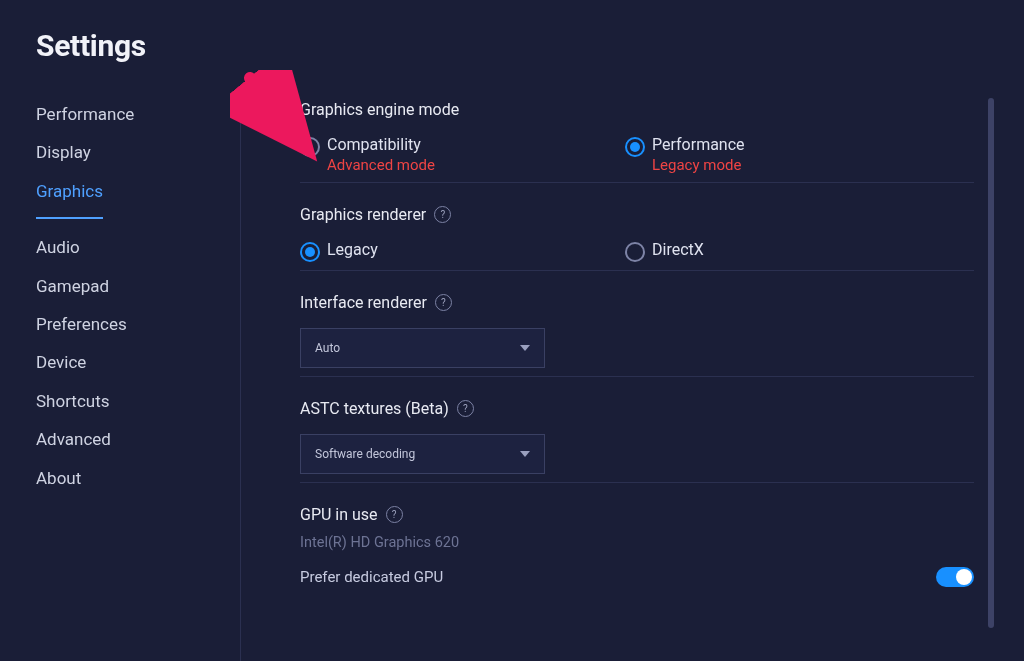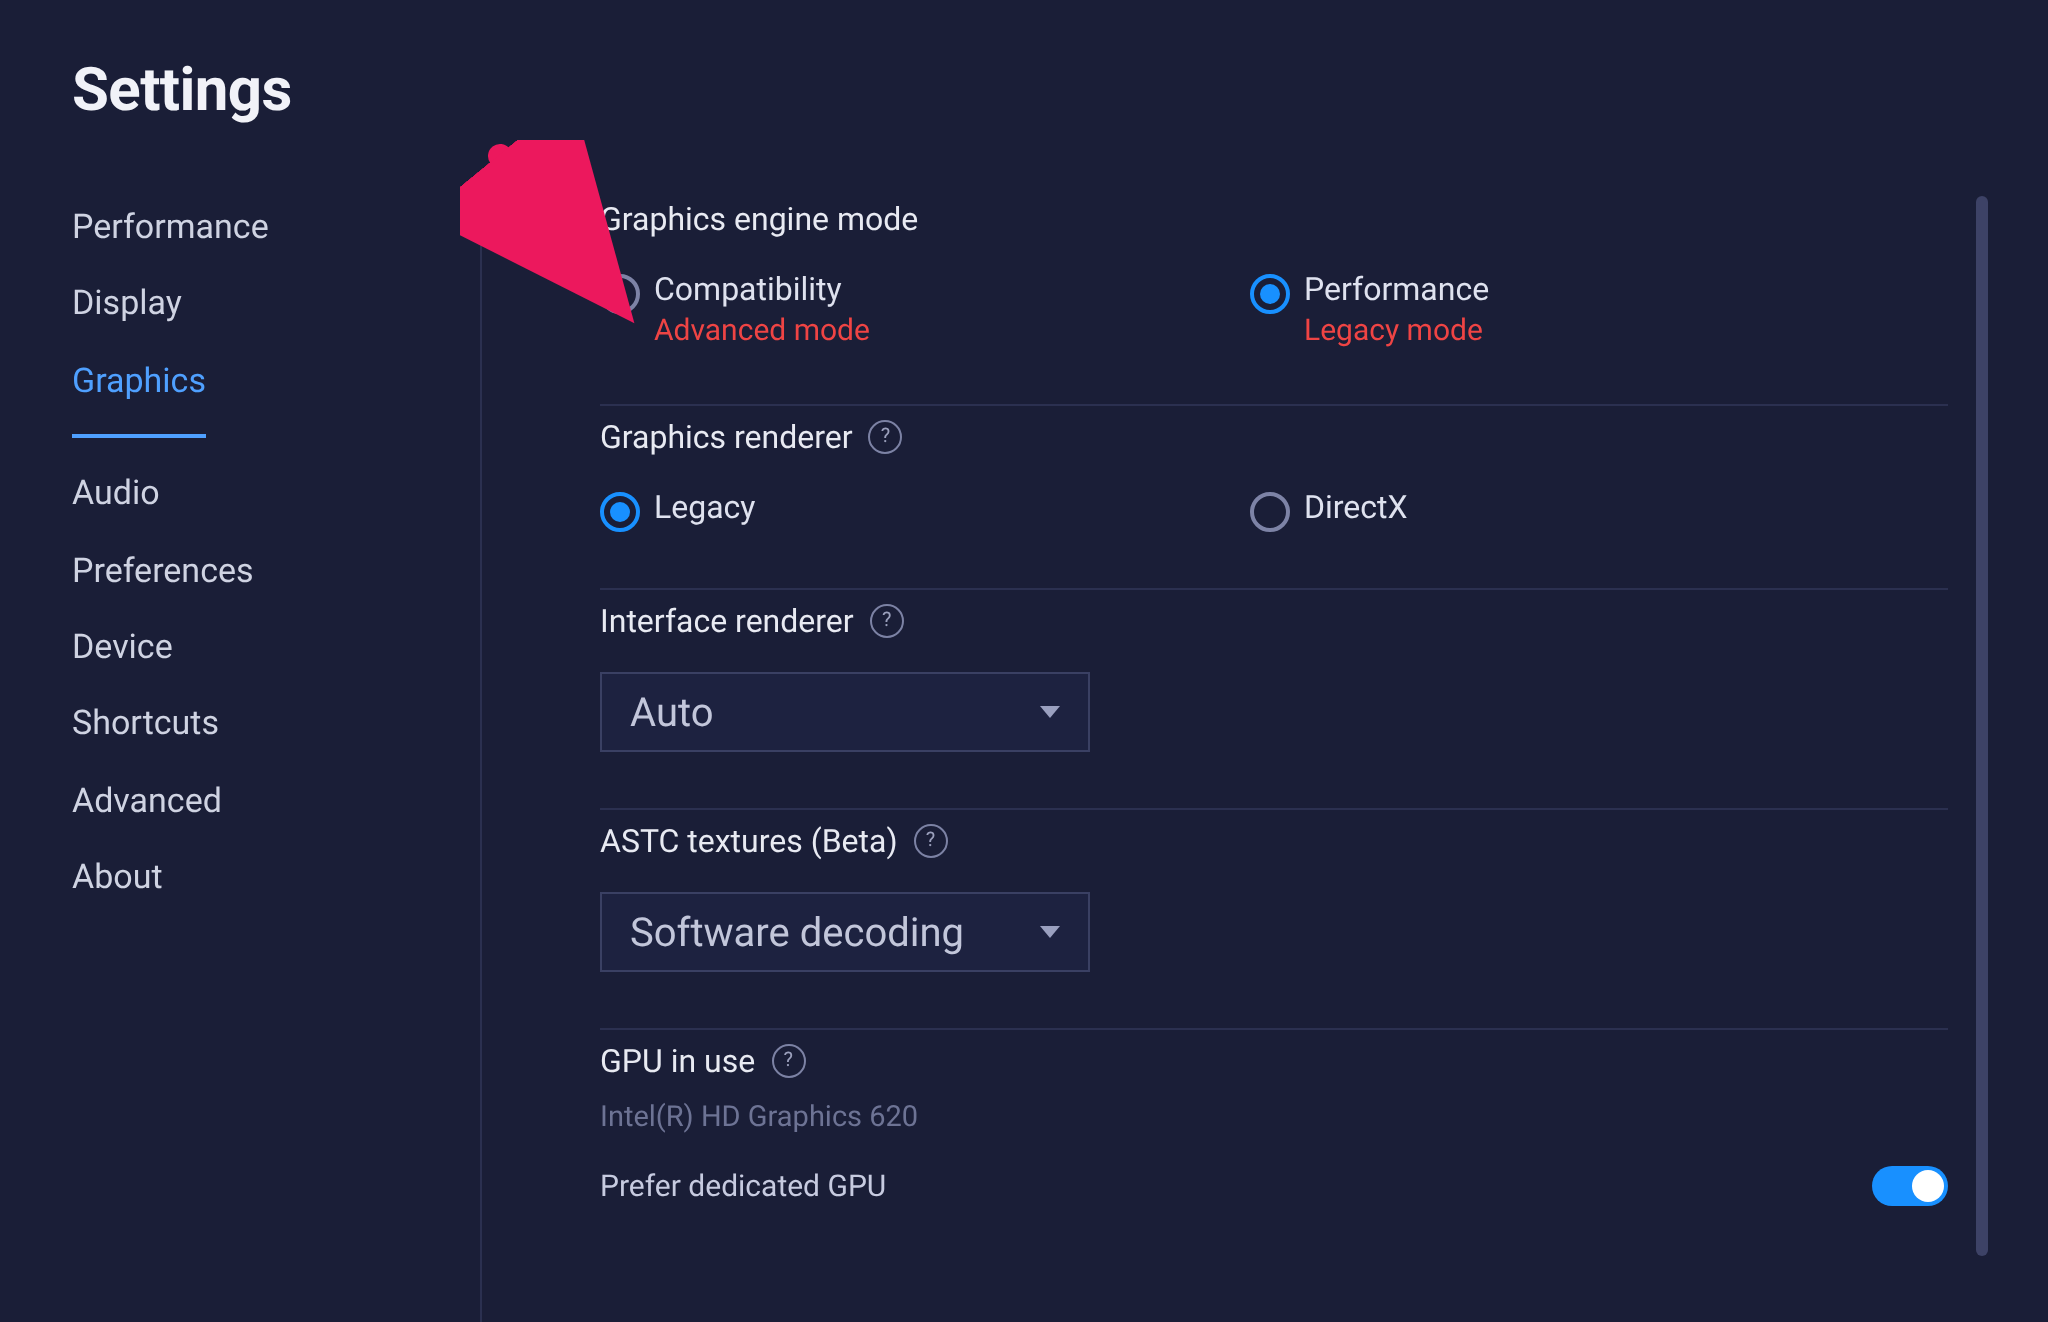--- a/index.html
+++ b/index.html
@@ -61,23 +61,23 @@
   .content {
     position: absolute;
     top: 100px;
     left: 300px;
     right: 50px;
     bottom: 0;
     overflow: hidden;
   }
 
   .section {
-    padding-bottom: 28px;
+    padding-bottom: 8px;
     border-bottom: 1px solid #2b3050;
-    margin-bottom: 6px;
+    margin-bottom: 22px;
   }
 
   .section.no-border {
     border-bottom: none;
     margin-bottom: 0;
     padding-bottom: 0;
   }
 
   .section-title {
     font-size: 16px;
@@ -144,21 +144,21 @@
 
   .dropdown {
     width: 245px;
     height: 40px;
     border: 1px solid #3a4063;
     background: #1d2240;
     display: flex;
     align-items: center;
     justify-content: space-between;
     padding: 0 14px;
-    font-size: 20px;
+    font-size: 12px;
     color: #c2c6da;
     cursor: pointer;
     box-sizing: border-box;
   }
 
   .chevron {
     width: 0;
     height: 0;
     border-left: 5px solid transparent;
     border-right: 5px solid transparent;
@@ -221,20 +221,21 @@
 </head>
 <body>
 
 <div class="page-title">Settings</div>
 
 <nav class="sidebar">
   <div class="sidebar-item">Performance</div>
   <div class="sidebar-item">Display</div>
   <div class="sidebar-item active">Graphics</div>
   <div class="sidebar-item">Audio</div>
+  <div class="sidebar-item">Gamepad</div>
   <div class="sidebar-item">Preferences</div>
   <div class="sidebar-item">Device</div>
   <div class="sidebar-item">Shortcuts</div>
   <div class="sidebar-item">Advanced</div>
   <div class="sidebar-item">About</div>
 </nav>
 
 <div class="divider-v"></div>
 
 <div class="content">

